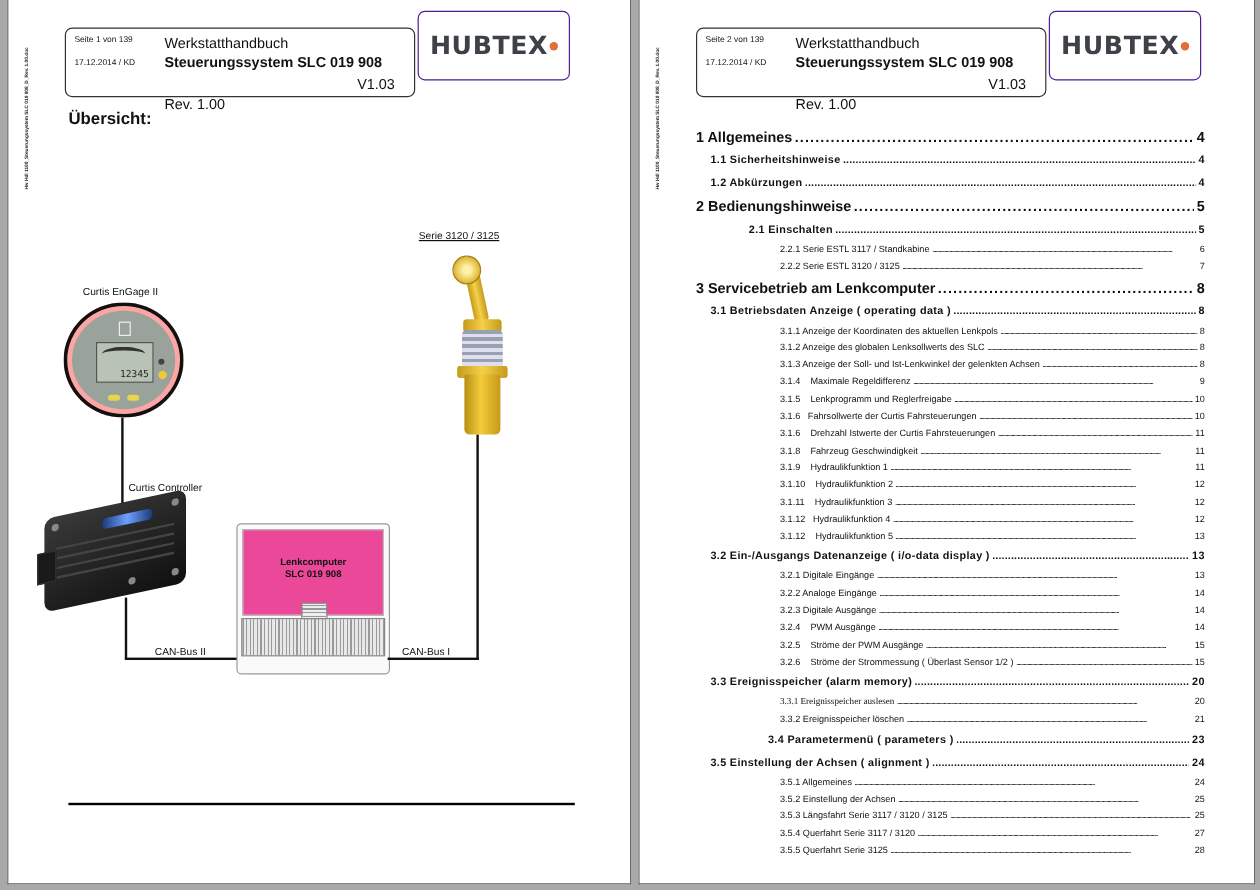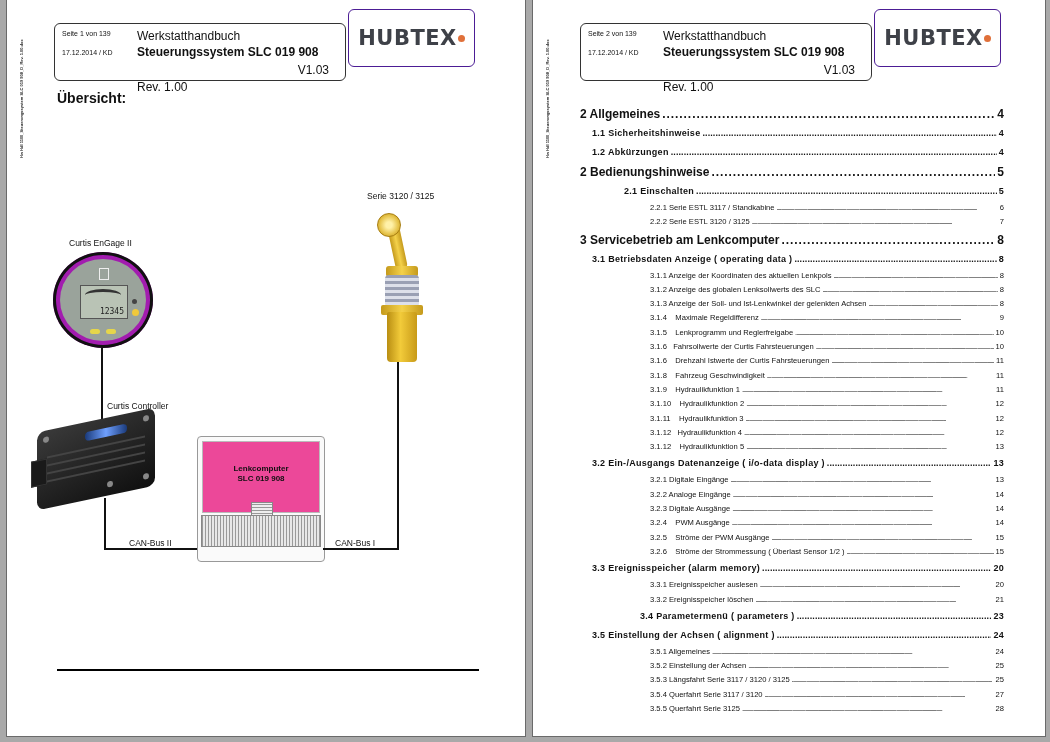--- a/index.html
+++ b/index.html
@@ -39,21 +39,21 @@
   .logo { font-size: 21px; font-weight: 900; color: #3e4148; letter-spacing: 0.5px; font-family: "DejaVu Sans", sans-serif; }
   .logo-dot { display: inline-block; width: 7px; height: 7px; border-radius: 50%; background: #e0703a; margin-left: 1px; }
 
   .overview-title { position: absolute; left: 50px; top: 90px; font-size: 14px; font-weight: bold; color: #111; }
 
   .label { position: absolute; font-size: 8.5px; color: #111; white-space: nowrap; }
   .wire { position: absolute; background: #111; }
 
   
   .gauge { position: absolute; left: 46px; top: 252px; width: 100px; height: 96px; border-radius: 50%;
-    background: #a21caf; box-shadow: inset 0 0 0 3px #111; }
+    background: #fca5a5; box-shadow: inset 0 0 0 3px #111; }
   .gauge-face { position: absolute; left: 7px; top: 7px; width: 86px; height: 82px; border-radius: 50%; background: #9aa39b; }
   .gauge-lcd { position: absolute; left: 20px; top: 26px; width: 46px; height: 32px; background: #b9c3b5; border: 1px solid #555; font-size: 8px; color: #222; font-family: "DejaVu Sans Mono", monospace; }
   .gauge-lcd span { position: absolute; bottom: 2px; right: 3px; }
   .gauge-bar { position: absolute; left: 4px; top: 3px; width: 36px; height: 9px; border-top: 3px solid #333; border-radius: 50% 50% 0 0; }
   .gauge-btn { position: absolute; width: 10px; height: 5px; background: #e6d64a; border-radius: 3px; top: 70px; }
   .gauge-led { position: absolute; left: 72px; top: 50px; width: 7px; height: 7px; border-radius: 50%; background: #f0c93a; }
   .gauge-led2 { position: absolute; left: 72px; top: 40px; width: 5px; height: 5px; border-radius: 50%; background: #444; }
   .gauge-icon { position: absolute; left: 39px; top: 9px; width: 8px; height: 10px; border: 1px solid #eee; }
 
   
@@ -160,21 +160,21 @@
         </div>
         <div class="lenk-chip"></div>
       </div>
       <div class="lenk-conn"></div>
     </div>
 
     <div class="wire" style="left:316px; top:548px; width:76px; height:2px;"></div>
     <div class="wire" style="left:390px; top:362px; width:2px; height:188px;"></div>
     <span class="label" style="left:328px; top:538px;">CAN-Bus I</span>
 
-    <span class="label" style="left:360px; top:191px;">Serie 3120 / 3125</span>
+    <span class="label" style="left:342px; top:191px;text-decoration:underline;">Serie 3120 / 3125</span>
     <div>
       <div class="joy-stick"></div>
       <div class="joy-head"></div>
       <div class="joy-collar"></div>
       <div class="joy-boot"></div>
       <div class="joy-flange"></div>
       <div class="joy-base"></div>
     </div>
   </div>
 
@@ -192,21 +192,21 @@
     <span class="hdr-rev">Rev. 1.00</span>
     <span class="hdr-ver">V1.03</span>
   </div>
   <div class="logo-box">
     <span class="logo">HUBTEX</span>
       <span class="logo-dot"></span>
   </div>
 
   <div class="toc" id="toc">
       <div class="toc-row lvl1">
-        <span class="t" style="white-space: pre;">2 Allgemeines</span>
+        <span class="t" style="white-space: pre;">1 Allgemeines</span>
         <span class="dots"></span>
         <span class="p">4</span>
       </div>
       <div class="toc-row lvl2">
         <span class="t" style="white-space: pre;">1.1 Sicherheitshinweise</span>
         <span class="dots"></span>
         <span class="p">4</span>
       </div>
       <div class="toc-row lvl2">
         <span class="t" style="white-space: pre;">1.2 Abkürzungen</span>
@@ -342,21 +342,21 @@
         <span class="t" style="white-space: pre;">3.2.6    Ströme der Strommessung ( Überlast Sensor 1/2 )</span>
         <span class="dots"></span>
         <span class="p">15</span>
       </div>
       <div class="toc-row lvl2">
         <span class="t" style="white-space: pre;">3.3 Ereignisspeicher (alarm memory)</span>
         <span class="dots"></span>
         <span class="p">20</span>
       </div>
       <div class="toc-row lvl3">
-        <span class="t" style="white-space: pre;">3.3.1 Ereignisspeicher auslesen</span>
+        <span class="t" style="white-space: pre; font-family: Liberation Serif, serif;">3.3.1 Ereignisspeicher auslesen</span>
         <span class="dots"></span>
         <span class="p">20</span>
       </div>
       <div class="toc-row lvl3">
         <span class="t" style="white-space: pre;">3.3.2 Ereignisspeicher löschen</span>
         <span class="dots"></span>
         <span class="p">21</span>
       </div>
       <div class="toc-row lvl2">
         <span class="t" style="white-space: pre; margin-left: 48px;">3.4 Parametermenü ( parameters )</span>

